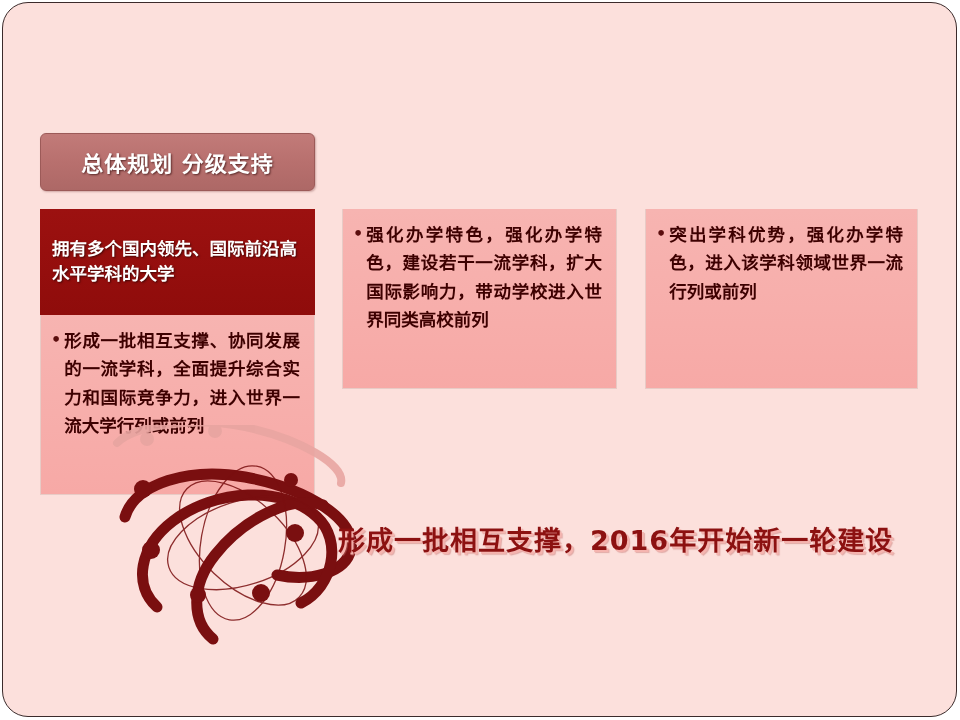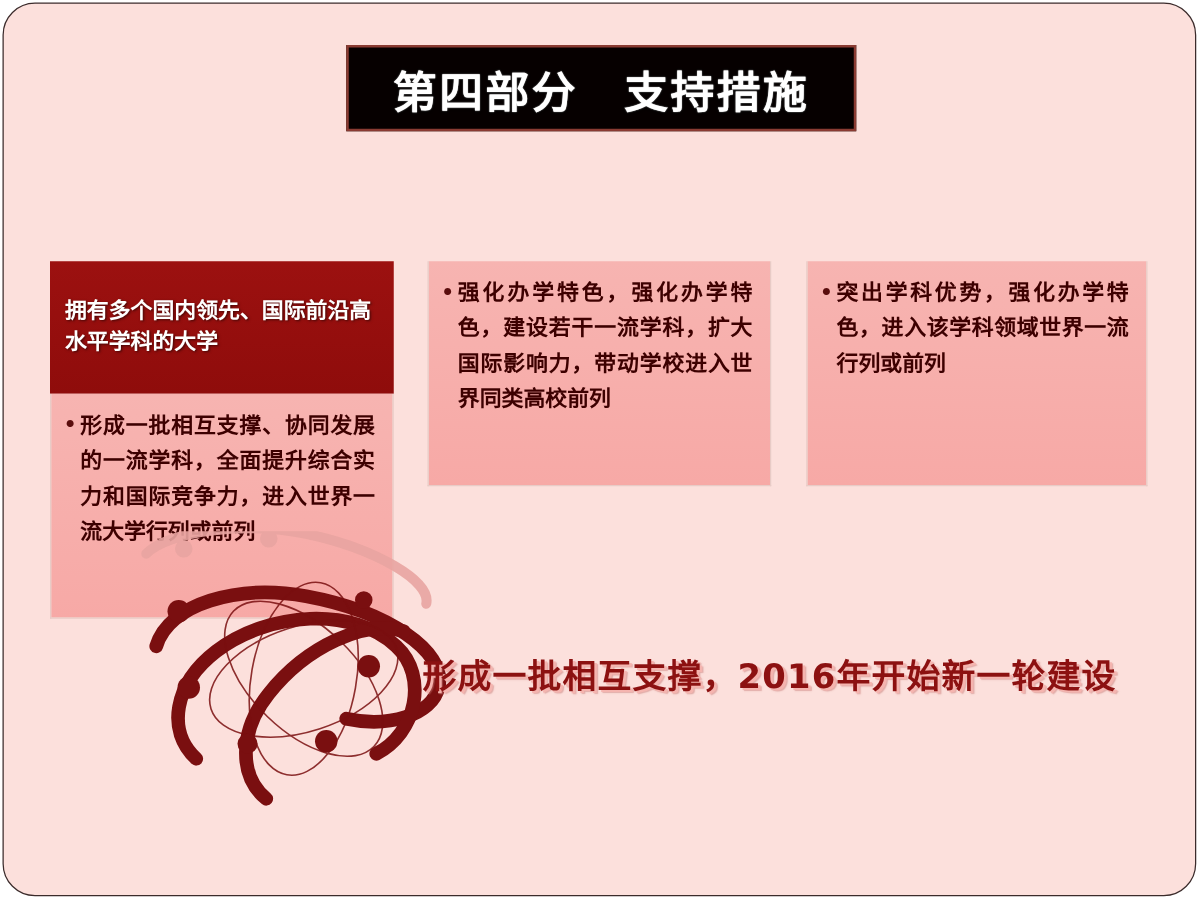--- a/index.html
+++ b/index.html
@@ -174,24 +174,24 @@
     text-shadow: 2px 2px 0 rgba(245,180,175,0.95), 3px 3px 1px rgba(200,120,115,0.5);
   }
 </style>
 </head>
 <body>
 
 <div id="slide">
 
   <div class="slide-canvas"></div>
 
-  <div class="title-bar">
-    <span class="title-text">第四部分　支持措施</span>
-  </div>
-
+
+  <div class="subtitle-box">
+    <span class="subtitle-text">总体规划 分级支持</span>
+  </div>
 
   <div class="columns">
 
     <div class="column col-1">
       <div class="col-head">拥有多个国内领先、国际前沿高水平学科的大学</div>
       <div class="col-body">
         <div class="bullet-row">
           <span class="bullet-dot">•</span>
           <span class="bullet-text">形成一批相互支撑、协同发展的一流学科，全面提升综合实力和国际竞争力，进入世界一流大学行列或前列</span>
         </div>

